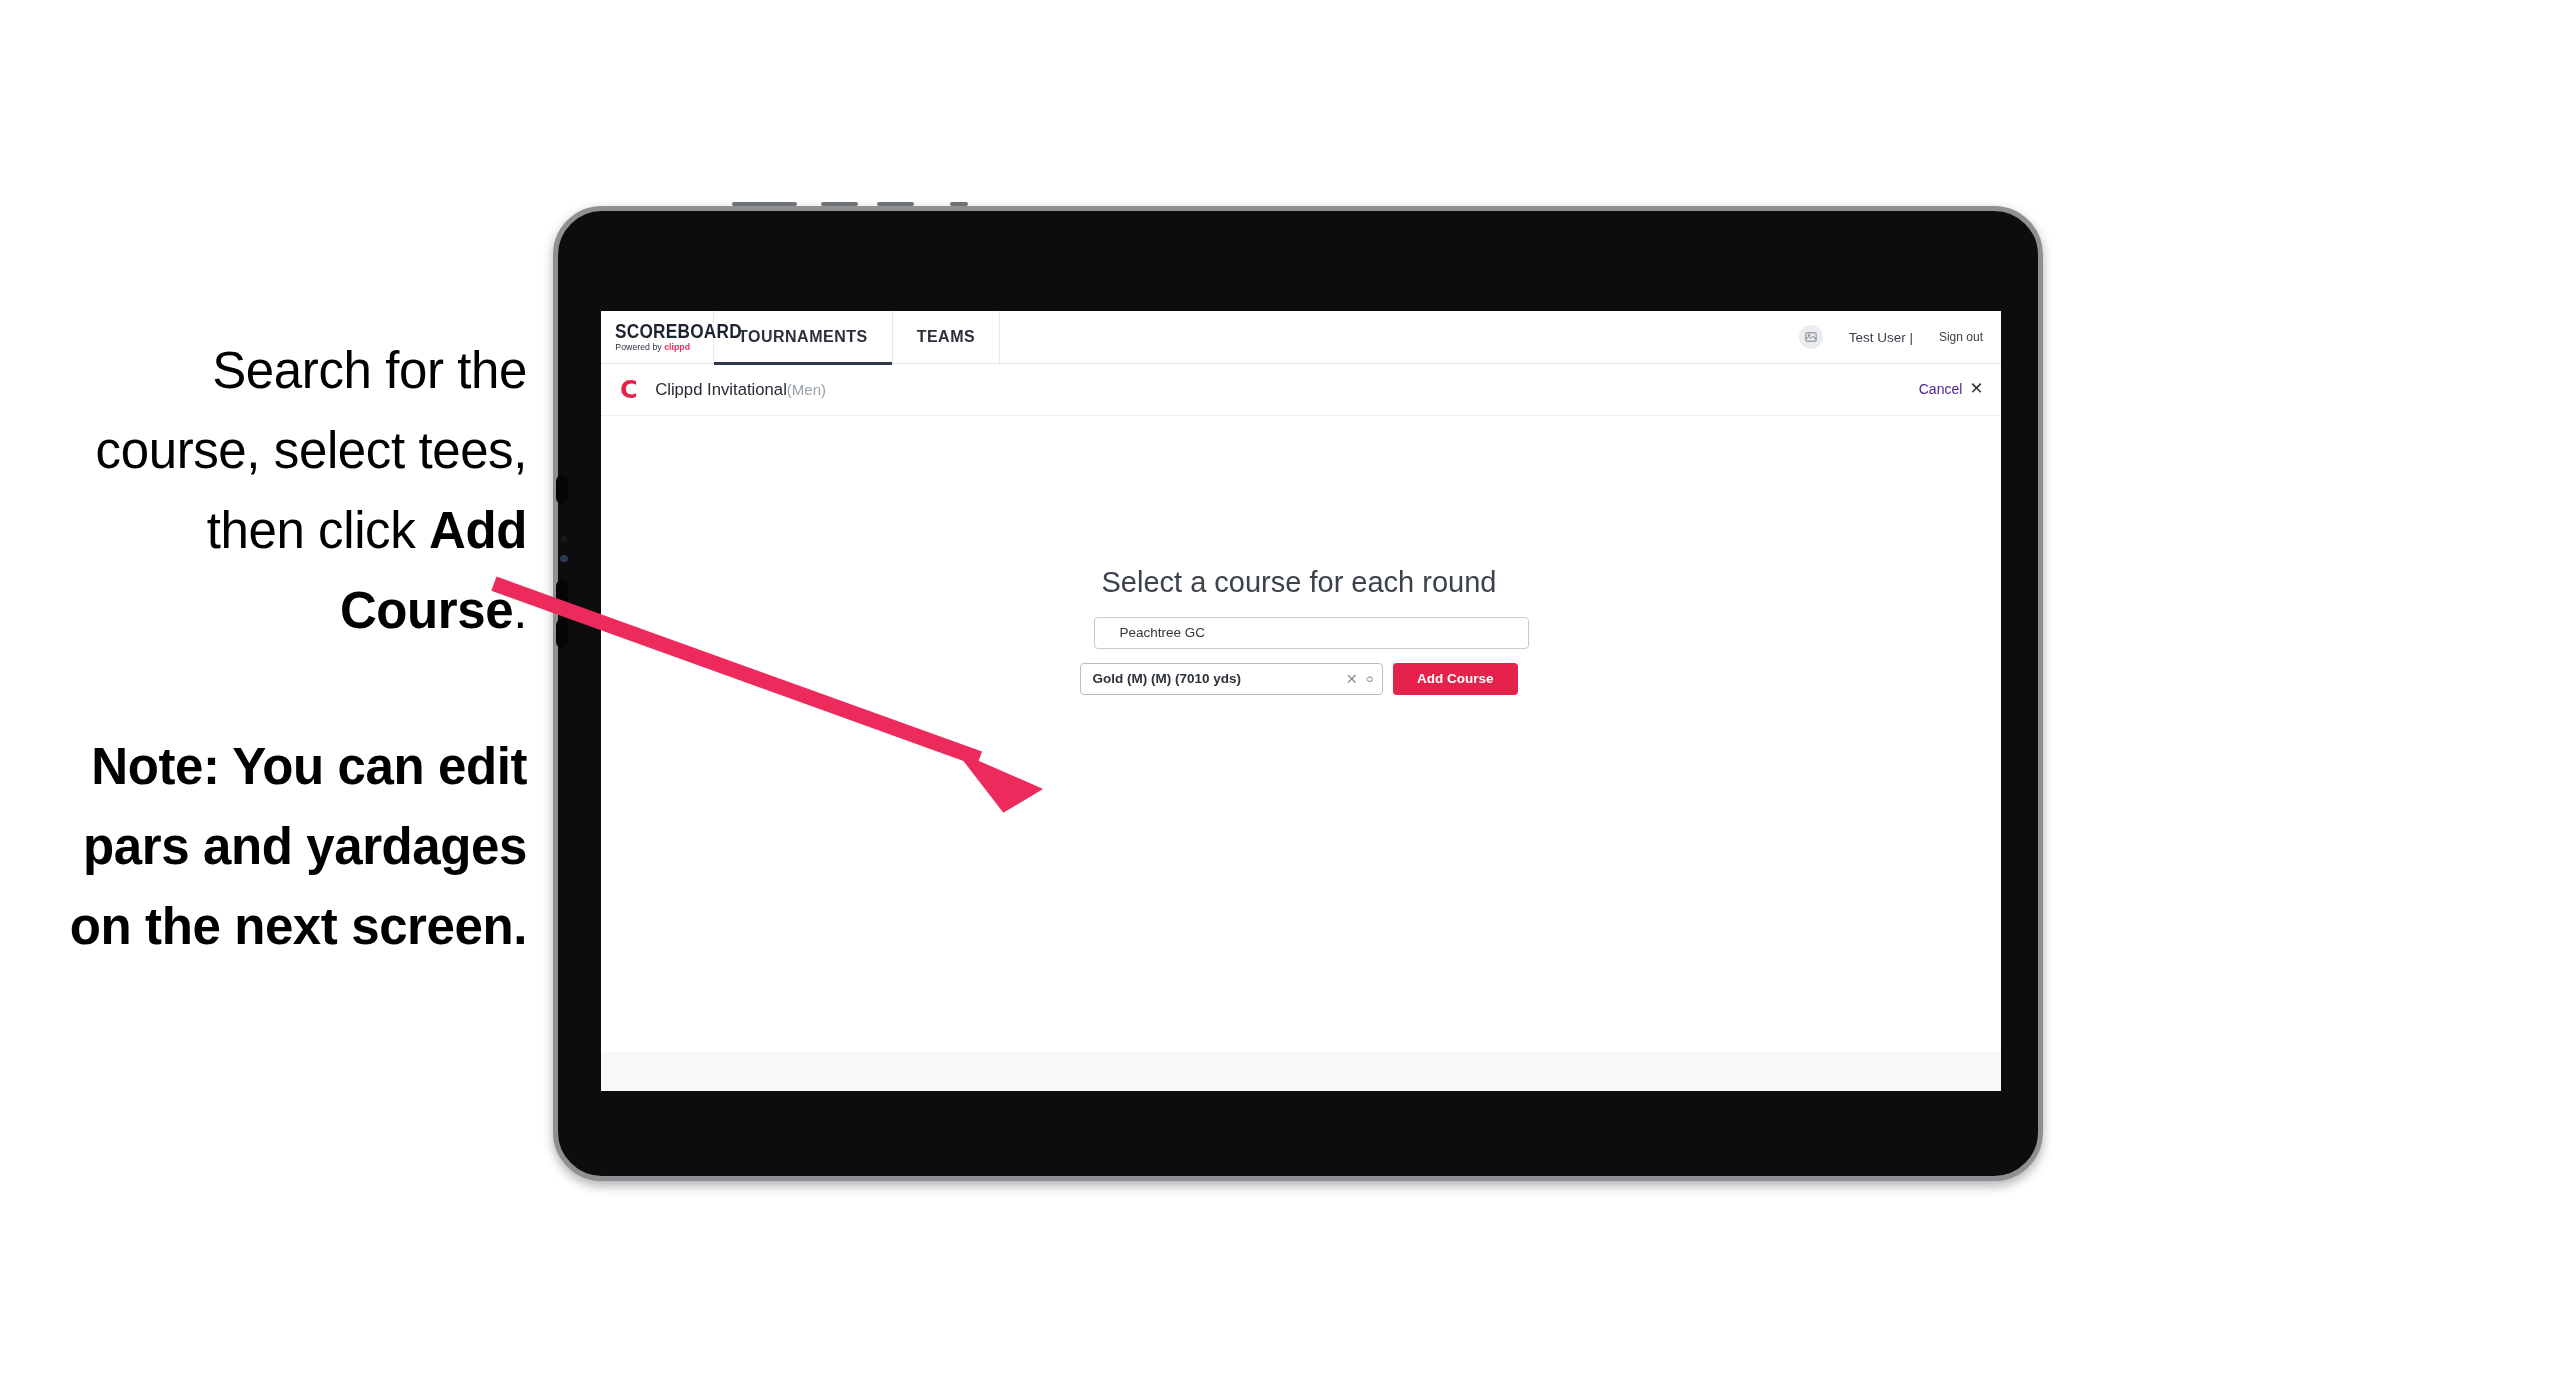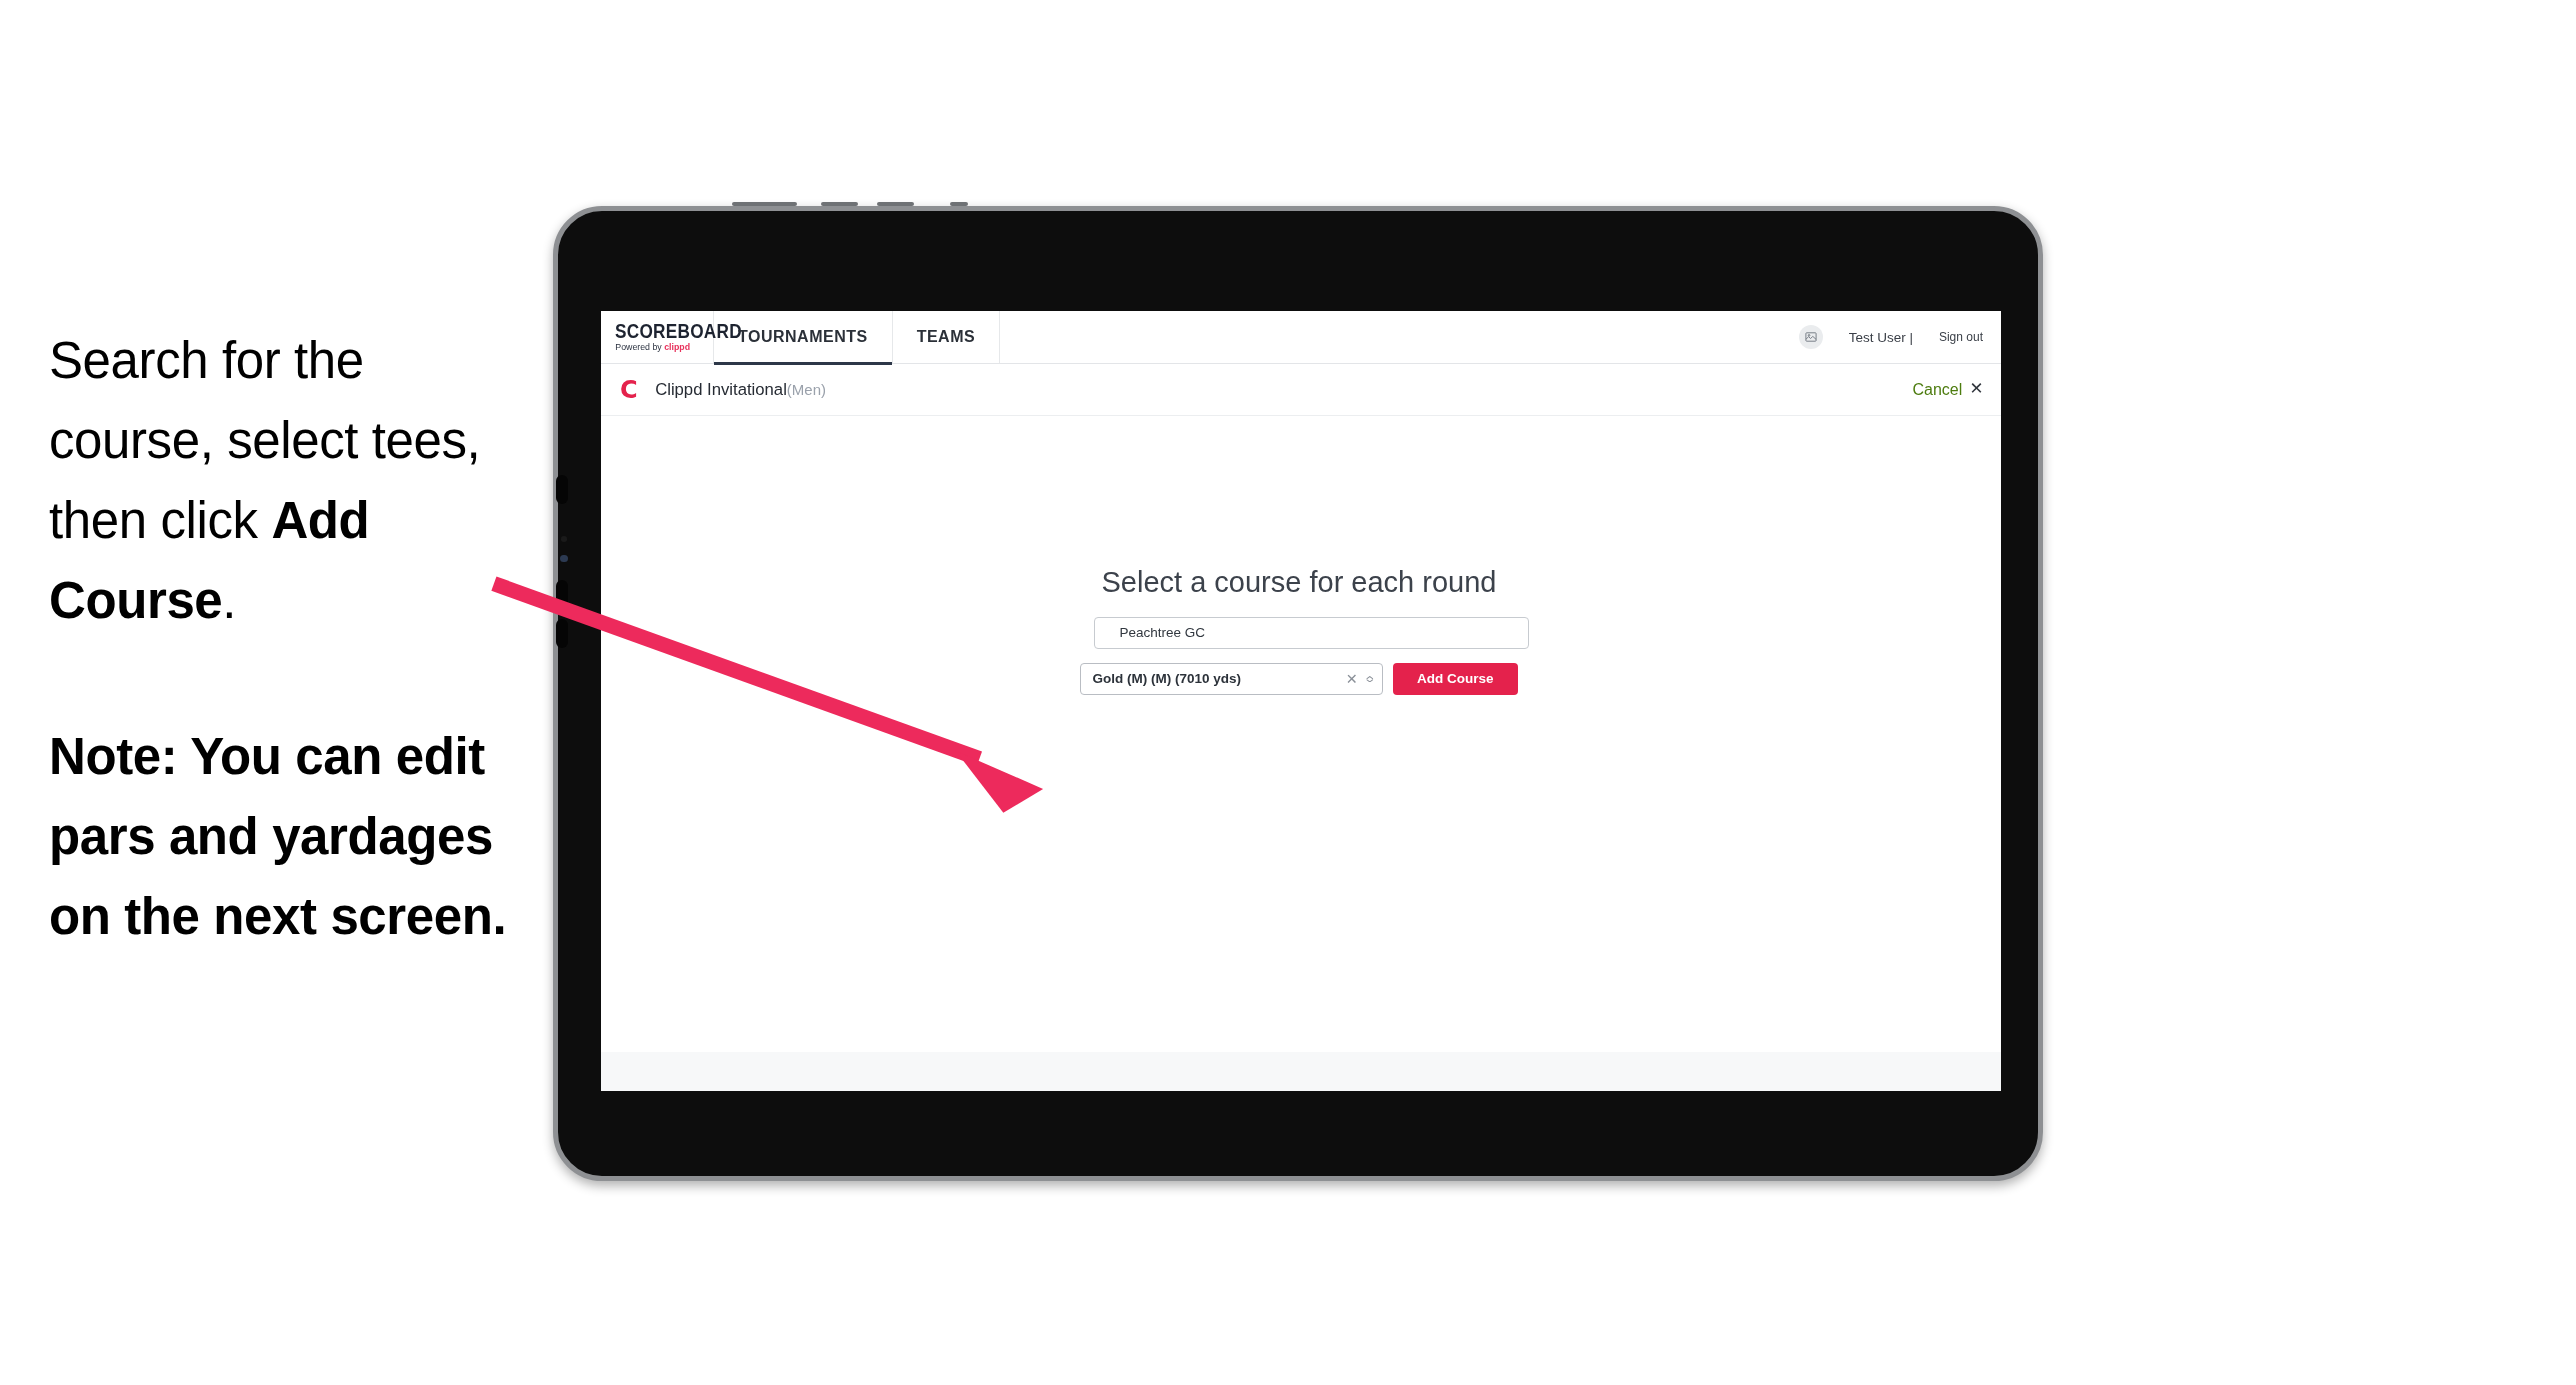--- a/index.html
+++ b/index.html
@@ -17,22 +17,23 @@
     position: relative;
     width: 2576px;
     height: 1386px;
     background: #ffffff;
   }
 
   
   #instructions {
     position: absolute;
     left: 49px;
-    top: 321px;
+    top: 331px;
     width: 478px;
+    text-align: right;
   }
   .instr-para {
     font-size: 51px;
     line-height: 80px;
     color: #000000;
     letter-spacing: -0.4px;
   }
   .instr-para.p1 { font-weight: 400; }
   .instr-para.p1 b { font-weight: 700; }
   .instr-para.p2 {
@@ -218,21 +219,21 @@
     color: #9aa1ab;
     white-space: nowrap;
   }
   .tourney-spacer { flex: 1; }
   .cancel-wrap {
     display: flex;
     align-items: center;
     gap: 7.2px;
     cursor: pointer;
   }
-  .cancel-label { font-size: 16px; color: #4d7c0f; }
+  .cancel-label { font-size: 14px; color: #4c1d95; }
   .cancel-x { font-size: 16.7px; color: #31363d; line-height: 1; }
 
   
   .sectionbar {
     height: 40px;
     background: #2e3b4e;
     display: flex;
     align-items: center;
     padding-left: 19px;
     gap: 3.2px;

